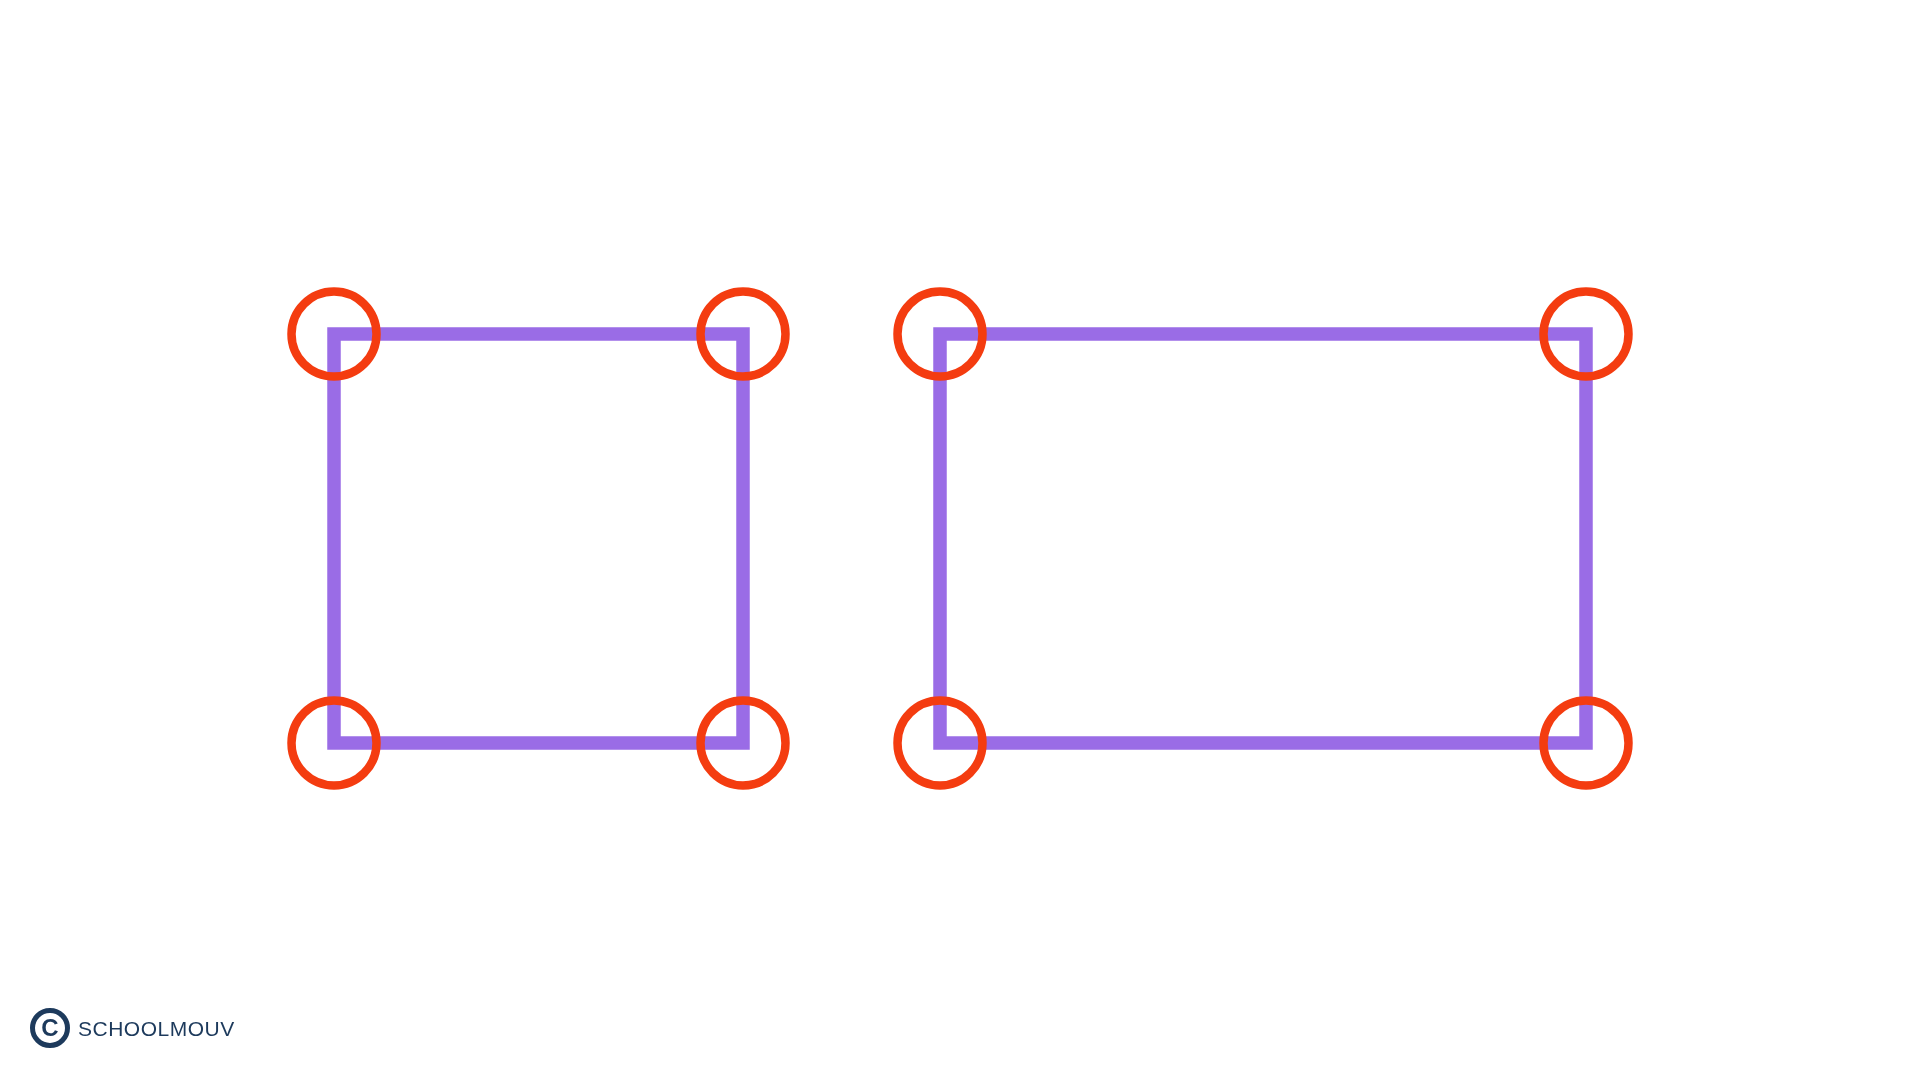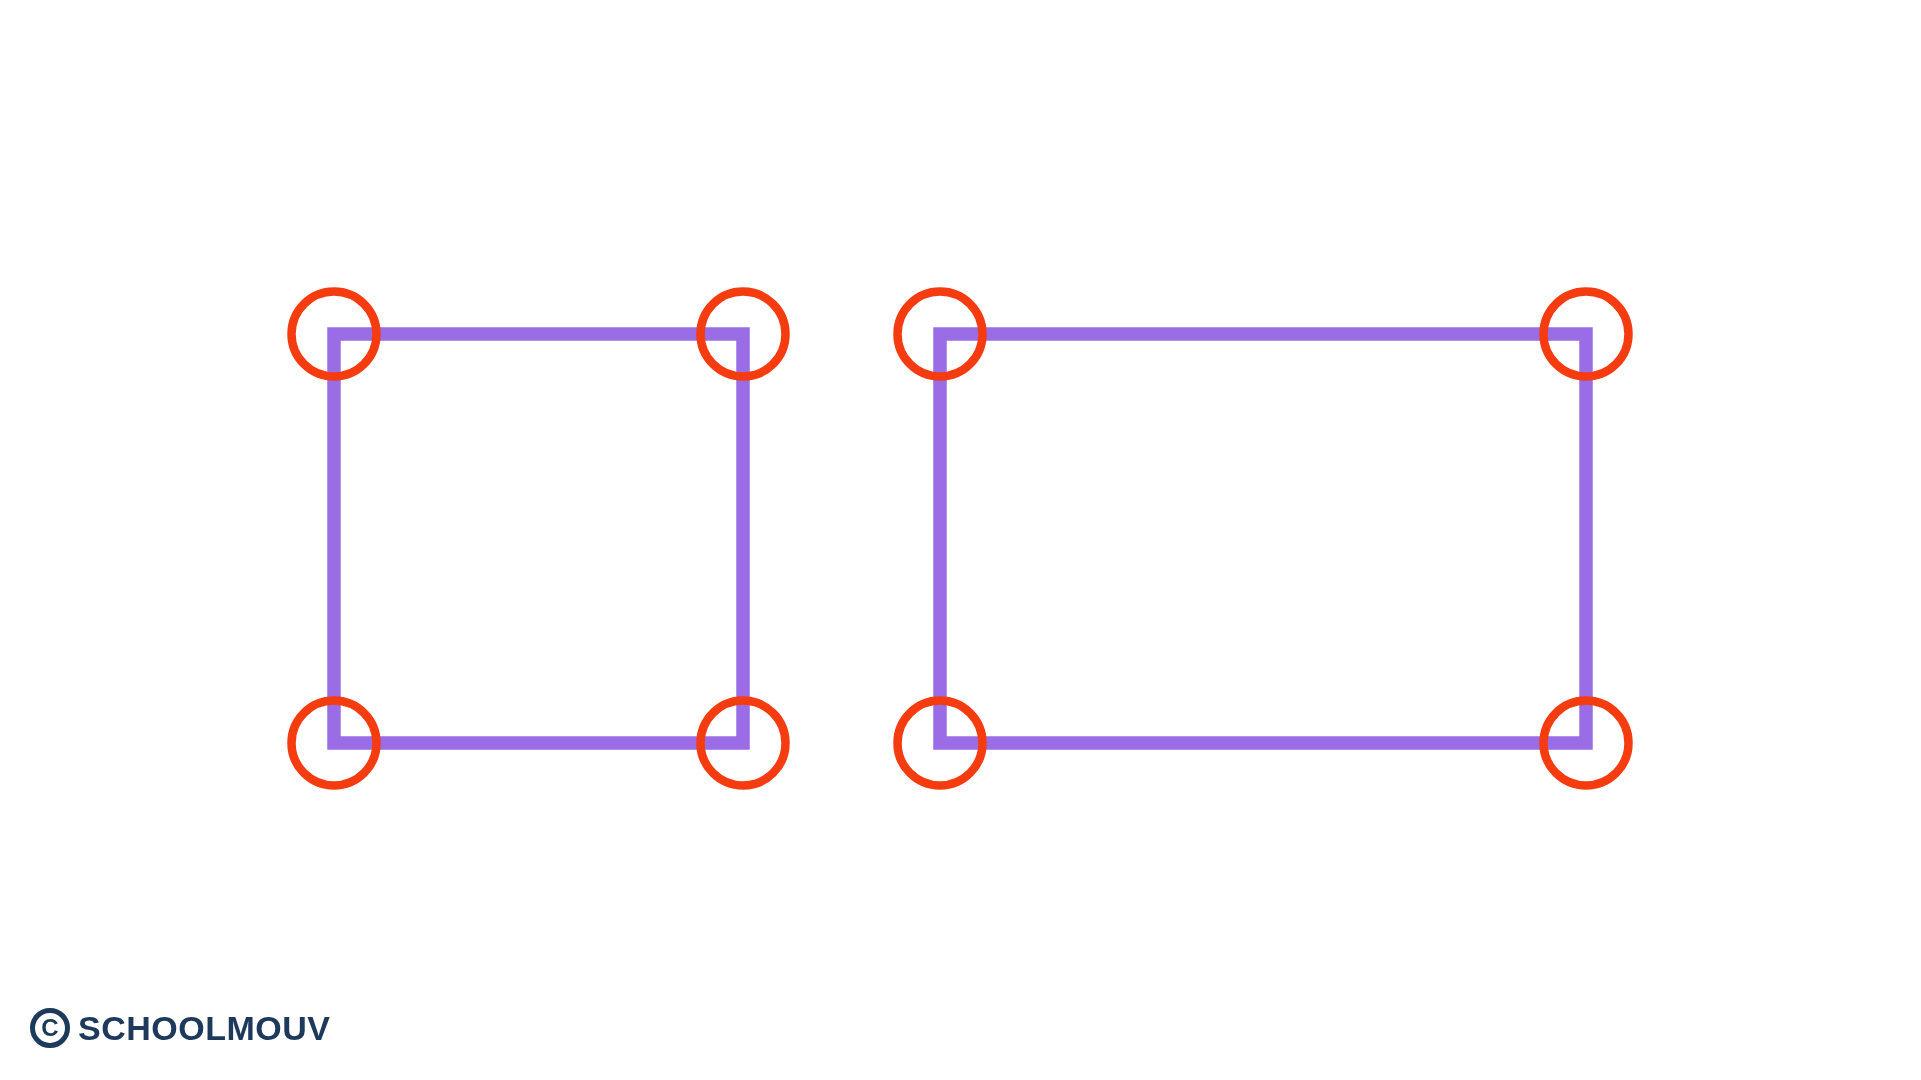--- a/index.html
+++ b/index.html
@@ -43,22 +43,22 @@
     border-radius: 50%;
     display: flex;
     align-items: center;
     justify-content: center;
     font-weight: 900;
     font-size: 24px;
     line-height: 1;
     padding-bottom: 1px;
   }
   .logo-text {
-    font-weight: 700;
-    font-size: 34px;
+    font-weight: 400;
+    font-size: 21px;
     letter-spacing: 0.5px;
     line-height: 1;
   }
 </style>
 </head>
 <body style="background: rgb(255, 255, 255);">
 
 <div class="canvas">
 
   <svg class="figure" xmlns="http://www.w3.org/2000/svg" viewBox="0 0 1921 1080">

